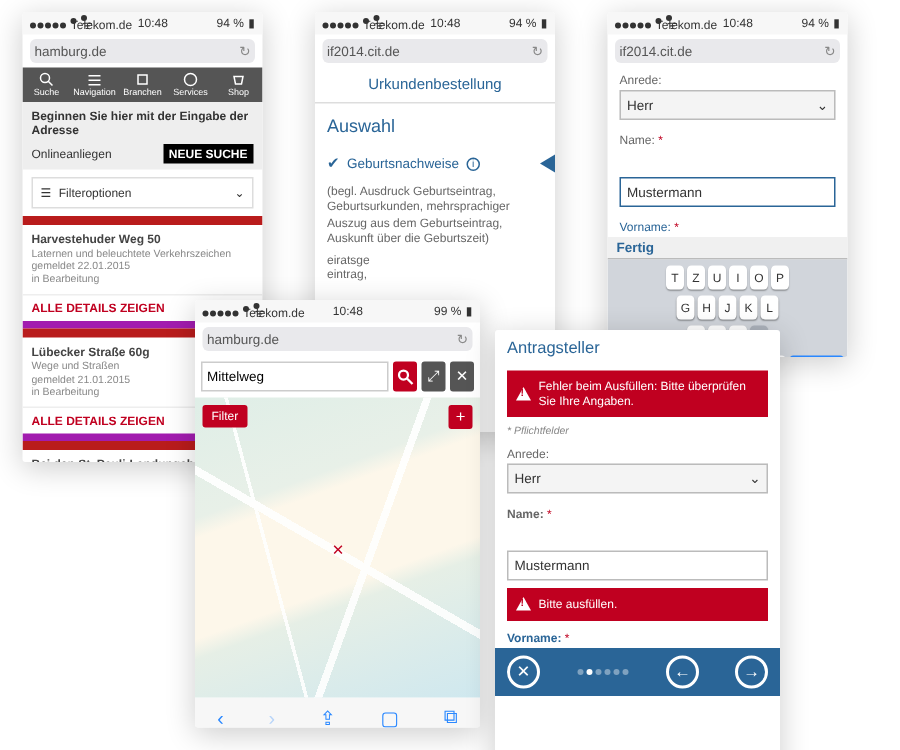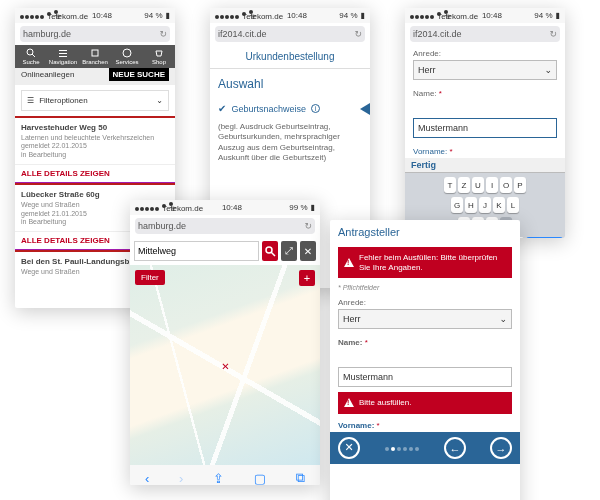--- a/index.html
+++ b/index.html
@@ -13,24 +13,24 @@
   
   #p1{left:15px;top:8px;width:160px;height:300px}
   .nav1{display:flex;background:#555;color:#fff}
   .nav1 .item{flex:1;text-align:center;padding:3px 0;font-size:6px}
   .nav1 .item svg{display:block;margin:0 auto 1px}
   .hdr1{background:#eee;padding:5px 6px;font-size:8px;font-weight:bold;color:#333}
   .sub1{background:#eee;padding:0 6px 4px;display:flex;justify-content:space-between;align-items:center}
   .sub1 span{font-size:8px}
   .neue{background:#000000;color:#fff;font-size:7px;padding:2px 4px;font-weight:bold}
   .filter1{background:#fff;border:1px solid #ddd;margin:5px 6px;padding:5px;display:flex;align-items:center;gap:5px;font-size:8px}
-  .card1{border-top:2px solid #b91c1c;padding:5px 6px}
+  .card1{border-top:6px solid #b91c1c;padding:5px 6px}
   .card1 .t{font-size:8px;font-weight:bold;color:#444}
   .card1 .d{font-size:7px;color:#888;line-height:1.2;margin-top:2px}
-  .details{color:#c00020;font-size:8px;font-weight:bold;padding:4px 6px;border-top:1px solid #eee;border-bottom:1px solid #a21caf}
+  .details{color:#c00020;font-size:8px;font-weight:bold;padding:4px 6px;border-top:1px solid #eee;border-bottom:5px solid #a21caf}
   
   #p2{left:210px;top:8px;width:160px;height:280px}
   .title2{text-align:center;color:#2a6597;font-size:10px;padding:6px 0;border-bottom:1px solid #ddd}
   .section2{color:#2a6597;font-size:12px;font-weight:normal;padding:8px}
   .chk2{padding:4px 8px;display:flex;align-items:center;gap:5px;position:relative}
   .chk2 .lbl{color:#2a6597;font-size:9px}
   .chk2 .info{color:#2a6597;border:1px solid #2a6597;border-radius:50%;width:9px;height:9px;display:inline-flex;align-items:center;justify-content:center;font-size:7px}
   .arrow2{position:absolute;right:0;width:0;height:0;border-top:6px solid transparent;border-bottom:6px solid transparent;border-right:10px solid #2a6597}
   .desc2{font-size:8px;color:#666;padding:4px 8px;line-height:1.3}
   
@@ -105,20 +105,21 @@
     <div class="item"><svg width="10" height="10">
           <rect x="2" y="2" width="6" height="6" stroke="#fff" fill="none"></rect>
         </svg><span>Branchen</span></div>
     <div class="item"><svg width="10" height="10">
           <circle cx="5" cy="5" r="4" stroke="#fff" fill="none"></circle>
         </svg><span>Services</span></div>
     <div class="item"><svg width="10" height="10">
           <path d="M2 3h6l-1 5H3z" stroke="#fff" fill="none"></path>
         </svg><span>Shop</span></div>
   </div>
+  <div class="hdr1">Beginnen Sie hier mit der Eingabe der Adresse</div>
   <div class="sub1">
     <span>Onlineanliegen</span>
     <span class="neue">NEUE SUCHE</span>
   </div>
   <div class="filter1">
     <span>☰</span>
     <span>Filteroptionen</span>
     <span style="margin-left:auto">⌄</span>
   </div>
   <div class="card1">
@@ -156,20 +157,21 @@
     </div>
   <div class="title2">Urkundenbestellung</div>
   <div class="section2">Auswahl</div>
   <div class="chk2">
     <span style="color:#2a6597">✔</span>
     <span class="lbl">Geburtsnachweise</span>
     <span class="info">i</span>
     <span class="arrow2"></span>
   </div>
   <div class="desc2">(begl. Ausdruck Geburtseintrag, Geburtsurkunden, mehrsprachiger Auszug aus dem Geburtseintrag, Auskunft über die Geburtszeit)</div>
+  <div class="truncated"><span>eiratsge</span><br><span>eintrag,</span></div>
 </div>
 
 <div class="phone" id="p3">
   <div class="statusbar">
     <span class="dots"><span></span><span></span><span></span><span></span><span></span> <span>Telekom.de</span> <span>ᯤ</span></span>
     <span>10:48</span>
     <span class="sb-right">
         <span>94 %</span>
         <span>▮</span>
       </span>

